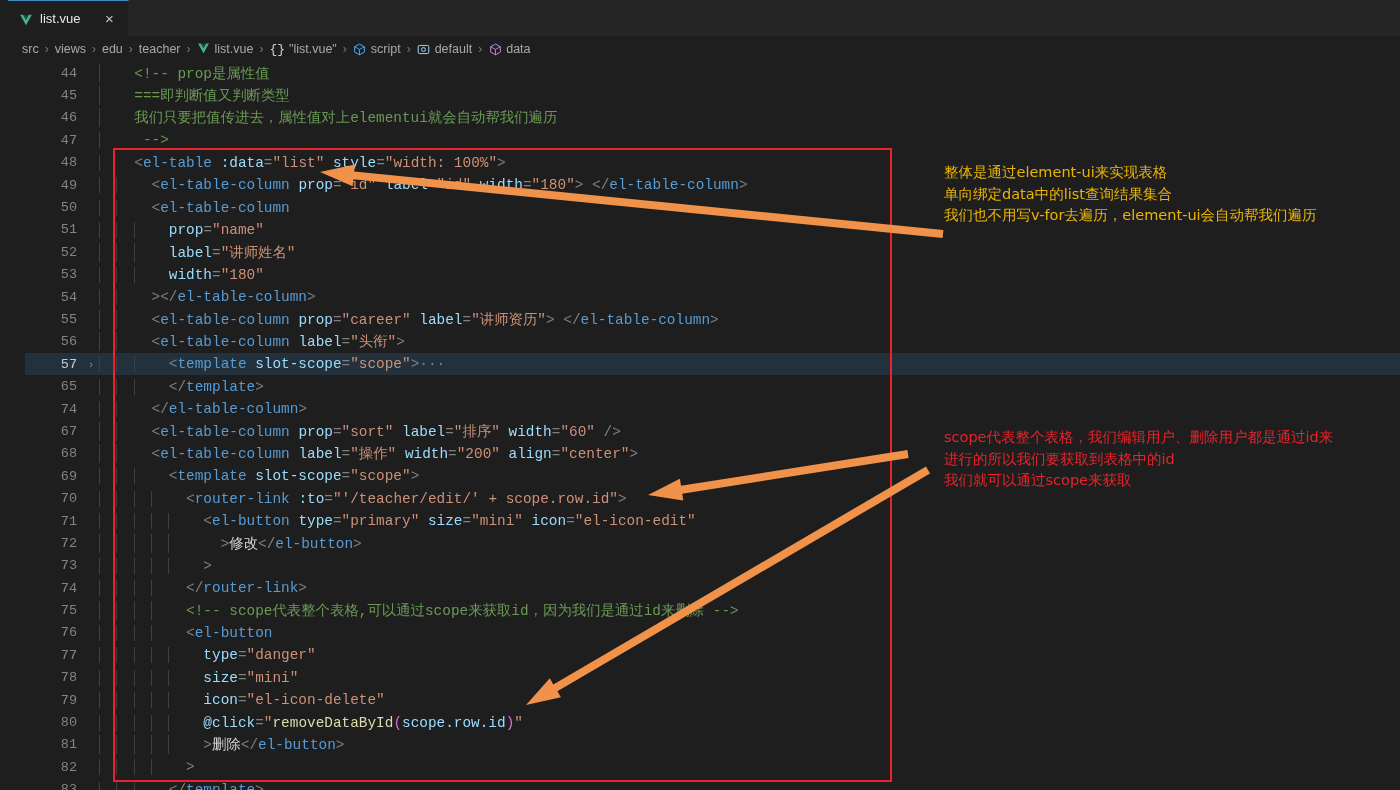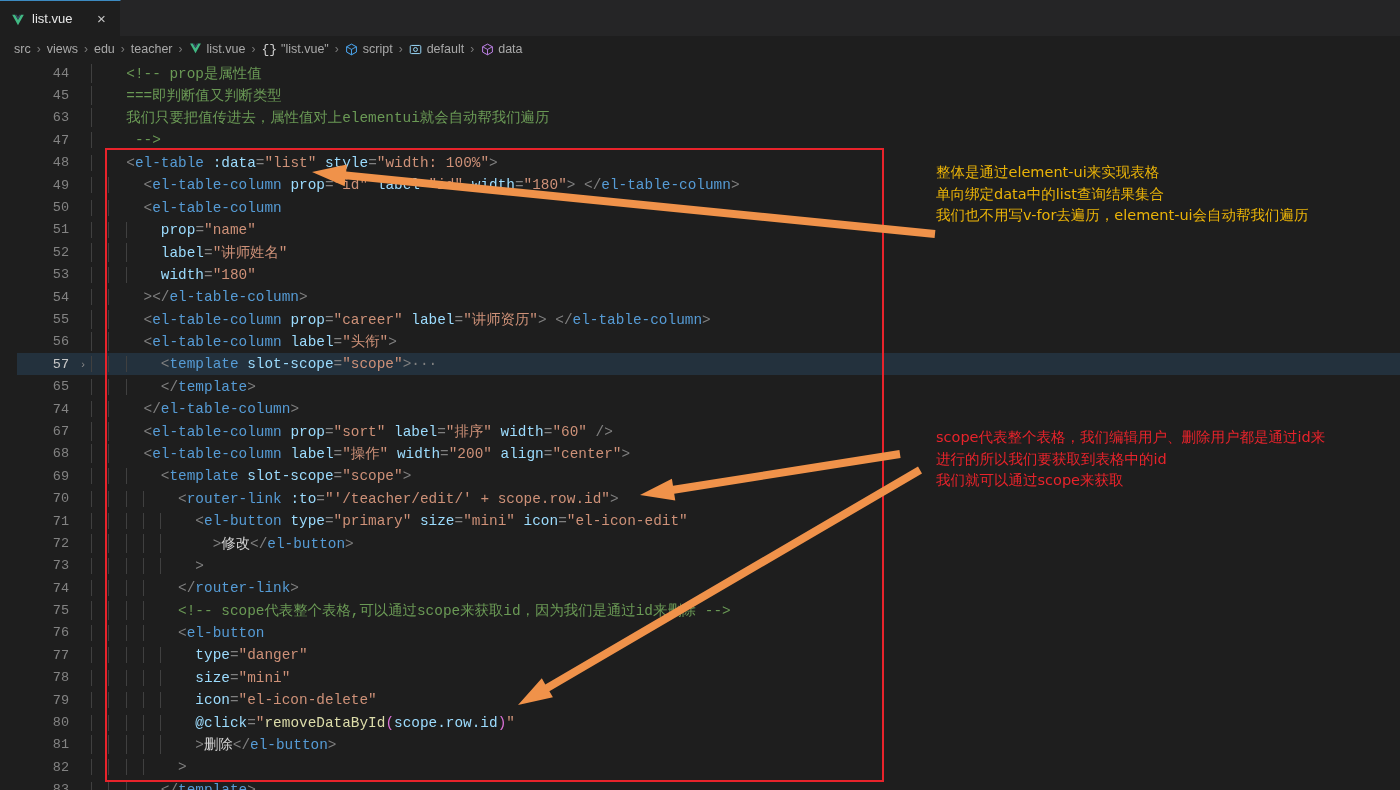--- a/index.html
+++ b/index.html
@@ -3,21 +3,21 @@
 <meta charset="utf-8">
 <style>
   * { box-sizing: border-box; margin: 0; padding: 0; }
   html, body {
     width: 1400px; height: 790px;
     background: #1e1e1e;
     overflow: hidden;
     font-family: "DejaVu Sans", sans-serif;
   }
 
-  #app { position: relative; width: 1248px; height: 790px; background: #1e1e1e; }
+  #app { position: relative; width: 1248px; height: 790px; background: #1e1e1e; margin-left: 8px; }
 
   
   .tabbar {
     position: absolute; left: 0; top: 0; width: 1400px; height: 36px;
     background: #252526;
     display: flex; align-items: stretch;
   }
   .tab {
     display: flex; align-items: center; gap: 7px;
     height: 36px; padding: 0 11px 0 11px;
@@ -202,21 +202,21 @@
             <path d="M2 4.6 L8 7.9 L14 4.6 M8 7.9 L8 14.5" fill="none" stroke="#c586f0" stroke-width="1.1"></path>
           </svg>
         </span>
         <span>data</span>
       </span>
     </div>
 
   <div class="editor" id="editor">
       <div class="line"><div class="gutter">44</div><div class="fold"></div><div class="codecell"><div class="iguide" style="left: 0px;"></div><span style="position: relative;"><span class="t-cmt">  &lt;!-- prop是属性值</span></span></div></div>
       <div class="line"><div class="gutter">45</div><div class="fold"></div><div class="codecell"><div class="iguide" style="left: 0px;"></div><span style="position: relative;"><span class="t-cmt">  ===即判断值又判断类型</span></span></div></div>
-      <div class="line"><div class="gutter">63</div><div class="fold"></div><div class="codecell"><div class="iguide" style="left: 0px;"></div><span style="position: relative;"><span class="t-cmt">  我们只要把值传进去，属性值对上elementui就会自动帮我们遍历</span></span></div></div>
+      <div class="line"><div class="gutter">46</div><div class="fold"></div><div class="codecell"><div class="iguide" style="left: 0px;"></div><span style="position: relative;"><span class="t-cmt">  我们只要把值传进去，属性值对上elementui就会自动帮我们遍历</span></span></div></div>
       <div class="line"><div class="gutter">47</div><div class="fold"></div><div class="codecell"><div class="iguide" style="left: 0px;"></div><span style="position: relative;"><span class="t-cmt">   --&gt;</span></span></div></div>
       <div class="line"><div class="gutter">48</div><div class="fold"></div><div class="codecell"><div class="iguide" style="left: 0px;"></div><span style="position: relative;"><span class="t-punc">  &lt;</span><span class="t-el">el-table</span><span class="t-plain"> </span><span class="t-attr">:data</span><span class="t-punc">=</span><span class="t-str">"list"</span><span class="t-plain"> </span><span class="t-attr">style</span><span class="t-punc">=</span><span class="t-str">"width: 100%"</span><span class="t-punc">&gt;</span></span></div></div>
       <div class="line"><div class="gutter">49</div><div class="fold"></div><div class="codecell"><div class="iguide" style="left: 0px;"></div><div class="iguide" style="left: 17.3px;"></div><span style="position: relative;"><span class="t-punc">    &lt;</span><span class="t-el">el-table-column</span><span class="t-plain"> </span><span class="t-attr">prop</span><span class="t-punc">=</span><span class="t-str">"id"</span><span class="t-plain"> </span><span class="t-attr">label</span><span class="t-punc">=</span><span class="t-str">"id"</span><span class="t-plain"> </span><span class="t-attr">width</span><span class="t-punc">=</span><span class="t-str">"180"</span><span class="t-punc">&gt; &lt;/</span><span class="t-el">el-table-column</span><span class="t-punc">&gt;</span></span></div></div>
       <div class="line"><div class="gutter">50</div><div class="fold"></div><div class="codecell"><div class="iguide" style="left: 0px;"></div><div class="iguide" style="left: 17.3px;"></div><span style="position: relative;"><span class="t-punc">    &lt;</span><span class="t-el">el-table-column</span></span></div></div>
       <div class="line"><div class="gutter">51</div><div class="fold"></div><div class="codecell"><div class="iguide" style="left: 0px;"></div><div class="iguide" style="left: 17.3px;"></div><div class="iguide" style="left: 34.6px;"></div><span style="position: relative;"><span class="t-plain">      </span><span class="t-attr">prop</span><span class="t-punc">=</span><span class="t-str">"name"</span></span></div></div>
       <div class="line"><div class="gutter">52</div><div class="fold"></div><div class="codecell"><div class="iguide" style="left: 0px;"></div><div class="iguide" style="left: 17.3px;"></div><div class="iguide" style="left: 34.6px;"></div><span style="position: relative;"><span class="t-plain">      </span><span class="t-attr">label</span><span class="t-punc">=</span><span class="t-str">"讲师姓名"</span></span></div></div>
       <div class="line"><div class="gutter">53</div><div class="fold"></div><div class="codecell"><div class="iguide" style="left: 0px;"></div><div class="iguide" style="left: 17.3px;"></div><div class="iguide" style="left: 34.6px;"></div><span style="position: relative;"><span class="t-plain">      </span><span class="t-attr">width</span><span class="t-punc">=</span><span class="t-str">"180"</span></span></div></div>
       <div class="line"><div class="gutter">54</div><div class="fold"></div><div class="codecell"><div class="iguide" style="left: 0px;"></div><div class="iguide" style="left: 17.3px;"></div><span style="position: relative;"><span class="t-punc">    &gt;&lt;/</span><span class="t-el">el-table-column</span><span class="t-punc">&gt;</span></span></div></div>
       <div class="line"><div class="gutter">55</div><div class="fold"></div><div class="codecell"><div class="iguide" style="left: 0px;"></div><div class="iguide" style="left: 17.3px;"></div><span style="position: relative;"><span class="t-punc">    &lt;</span><span class="t-el">el-table-column</span><span class="t-plain"> </span><span class="t-attr">prop</span><span class="t-punc">=</span><span class="t-str">"career"</span><span class="t-plain"> </span><span class="t-attr">label</span><span class="t-punc">=</span><span class="t-str">"讲师资历"</span><span class="t-punc">&gt; &lt;/</span><span class="t-el">el-table-column</span><span class="t-punc">&gt;</span></span></div></div>
       <div class="line"><div class="gutter">56</div><div class="fold"></div><div class="codecell"><div class="iguide" style="left: 0px;"></div><div class="iguide" style="left: 17.3px;"></div><span style="position: relative;"><span class="t-punc">    &lt;</span><span class="t-el">el-table-column</span><span class="t-plain"> </span><span class="t-attr">label</span><span class="t-punc">=</span><span class="t-str">"头衔"</span><span class="t-punc">&gt;</span></span></div></div>

